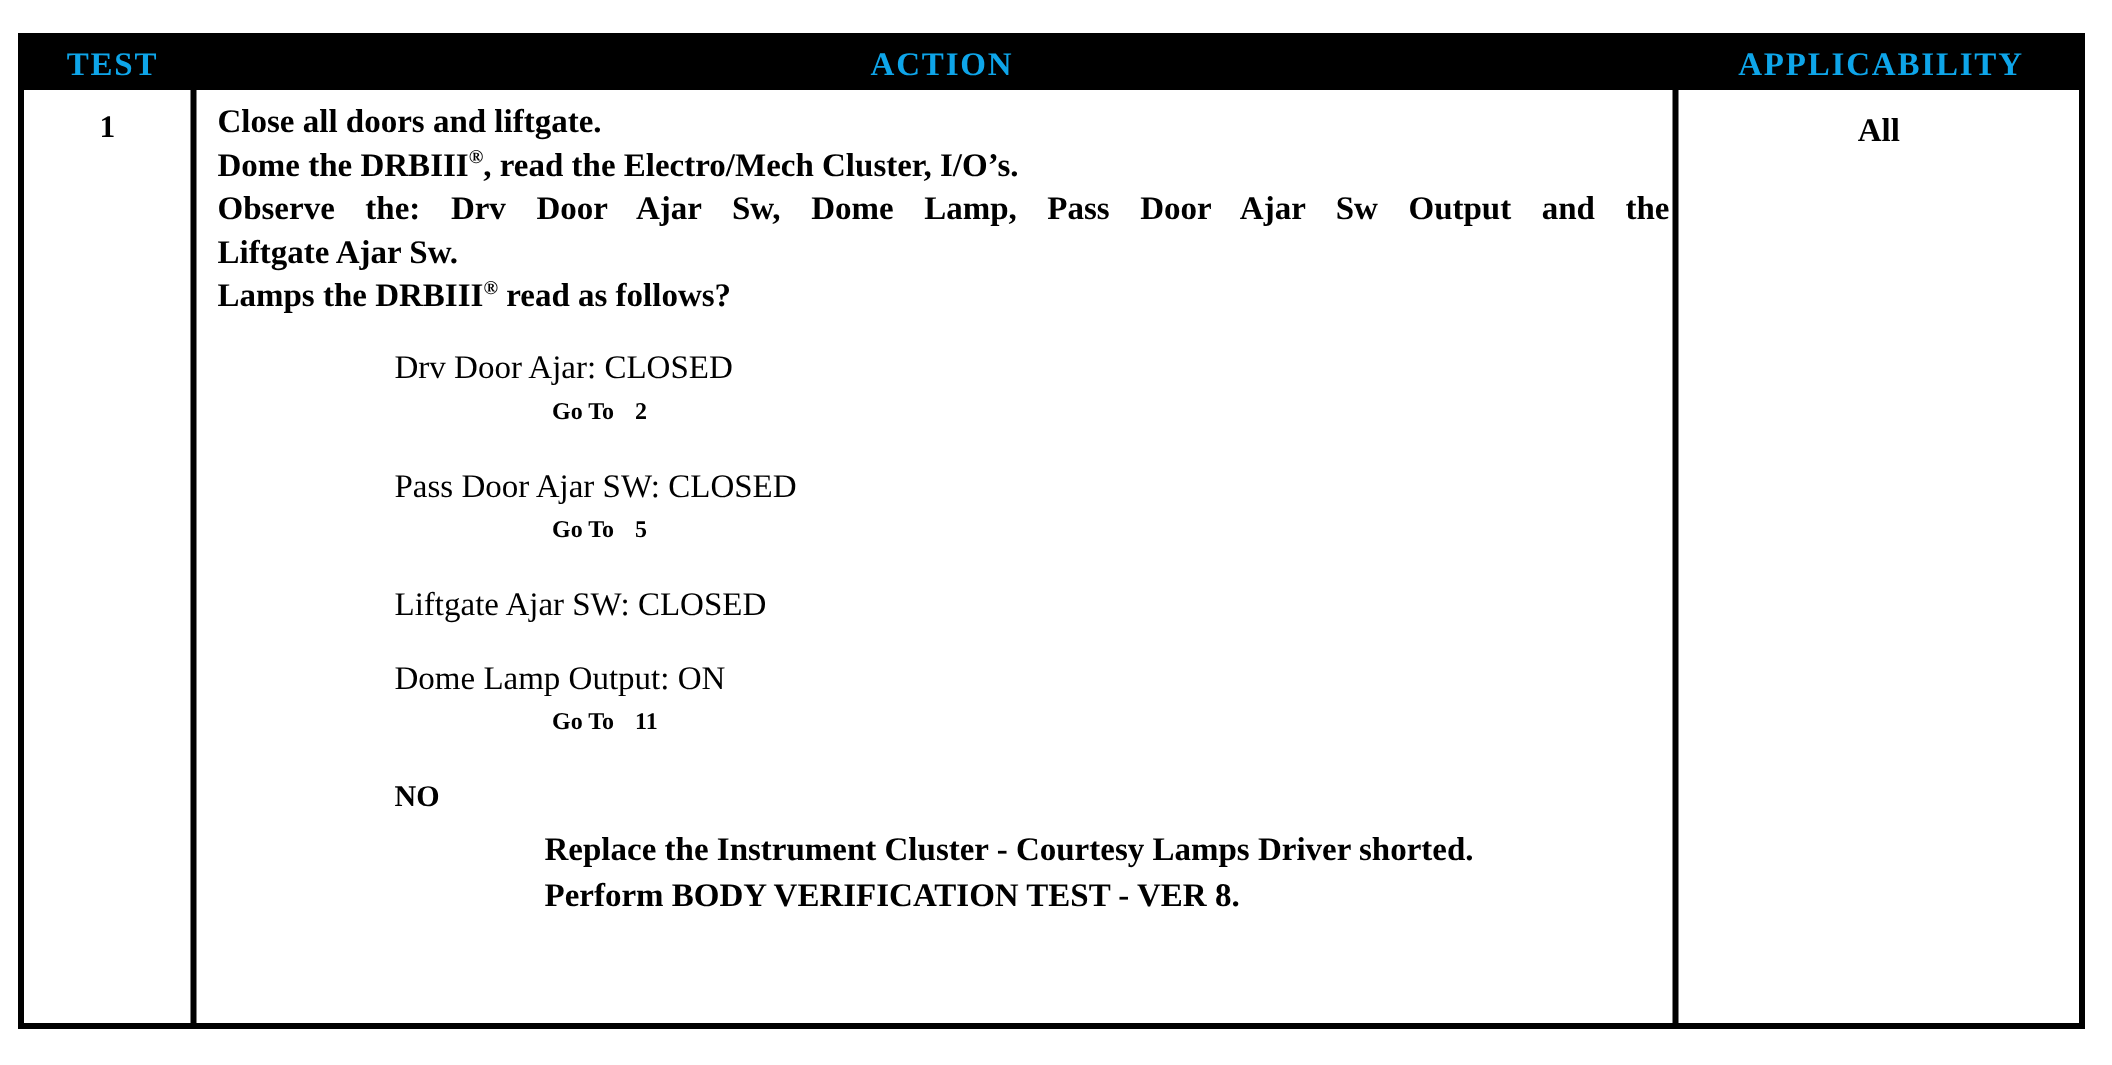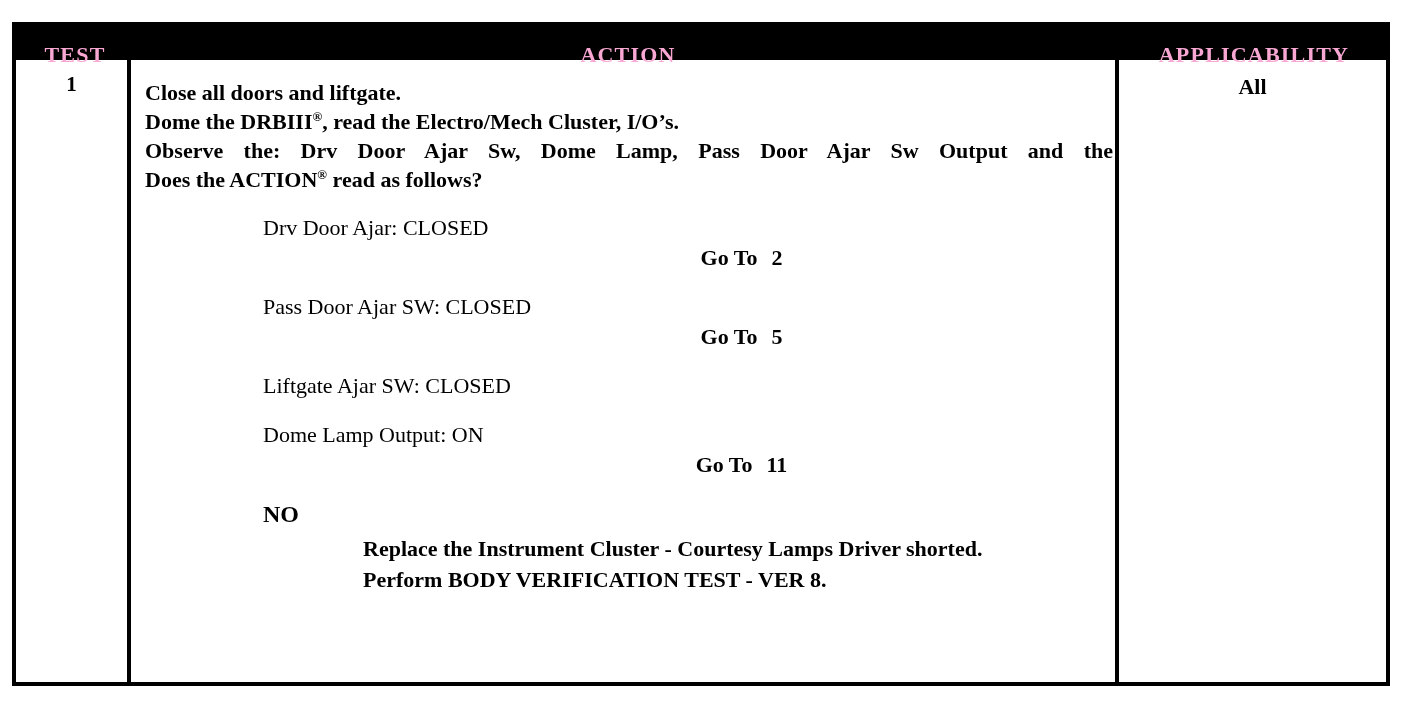--- a/index.html
+++ b/index.html
@@ -36,24 +36,24 @@
 
   
   .thead {
     position: relative;
     height: 34px;
     background: #000000;
     display: block;
   }
   .th {
     position: absolute;
-    top: 12px;
+    top: 0;
     height: 34px;
     line-height: 34px;
-    color: #f9a8d4;
+    color: #0ea5e9;
     font-weight: bold;
     font-size: 22px;
     letter-spacing: 1.2px;
     text-align: center;
     white-space: nowrap;
     font-family: "Liberation Serif", "DejaVu Serif", serif;
   }
   .th-test      { left: 0px;    width: 118px; }
   .th-action    { left: 118px;  width: 988px; }
   .th-applic    { left: 1106px; width: 264px; }
@@ -96,21 +96,21 @@
     font-weight: bold;
     box-sizing: border-box;
   }
 
   .cell-action {
     position: absolute;
     left: 115px;
     top: 0px;
     width: 984px;
     box-sizing: border-box;
-    padding: 18px 0 0 14px;
+    padding: 6px 0 0 14px;
   }
 
   
   .line {
     font-size: 22px;
     font-weight: bold;
     line-height: 29px;
     white-space: nowrap;
   }
   .line.justified {
@@ -128,32 +128,31 @@
   .blockgap { height: 19px; }
 
   .result-block { margin-left: 118px; }
   .result-title {
     font-size: 22px;
     font-weight: normal;
     line-height: 30px;
     white-space: nowrap;
   }
   .result-goto {
-    font-size: 22px;
+    font-size: 16px;
     font-weight: bold;
     line-height: 30px;
     white-space: nowrap;
     margin-left: 105px;
-    text-align: center;
   }
   .goto-num { display: inline-block; margin-left: 14px; }
 
   .no-block { margin-left: 118px; }
   .no-label {
-    font-size: 24px;
+    font-size: 20px;
     font-weight: bold;
     line-height: 30px;
   }
   .no-actions { margin-left: 100px; margin-top: 4px; }
   .no-actions .line {
     line-height: 31px;
   }
 </style>
 </head>
 <body>
@@ -179,22 +178,23 @@
 
       <div class="cell-action">
 
         <div class="line">Close all doors and liftgate.</div>
 
 
         <div class="line"><span>Dome the DRBIII</span><sup class="reg">®</sup><span>, read the Electro/Mech Cluster, I/O’s.</span></div>
 
         <div class="line justified">Observe the: Drv Door Ajar Sw, Dome Lamp, Pass Door Ajar Sw Output and the</div>
 
-
-        <div class="line"><span>Does the ACTION</span><sup class="reg">®</sup><span> read as follows?</span></div>
+        <div class="line">Liftgate Ajar Sw.</div>
+
+        <div class="line"><span>Lamps the DRBIII</span><sup class="reg">®</sup><span> read as follows?</span></div>
 
         <div class="blockgap"></div>
 
         <div class="result-block">
           <div class="result-title">Drv Door Ajar: CLOSED</div>
           <div class="result-goto"><span>Go To</span><span class="goto-num">2</span></div>
         </div>
 
         <div class="blockgap"></div>
 

